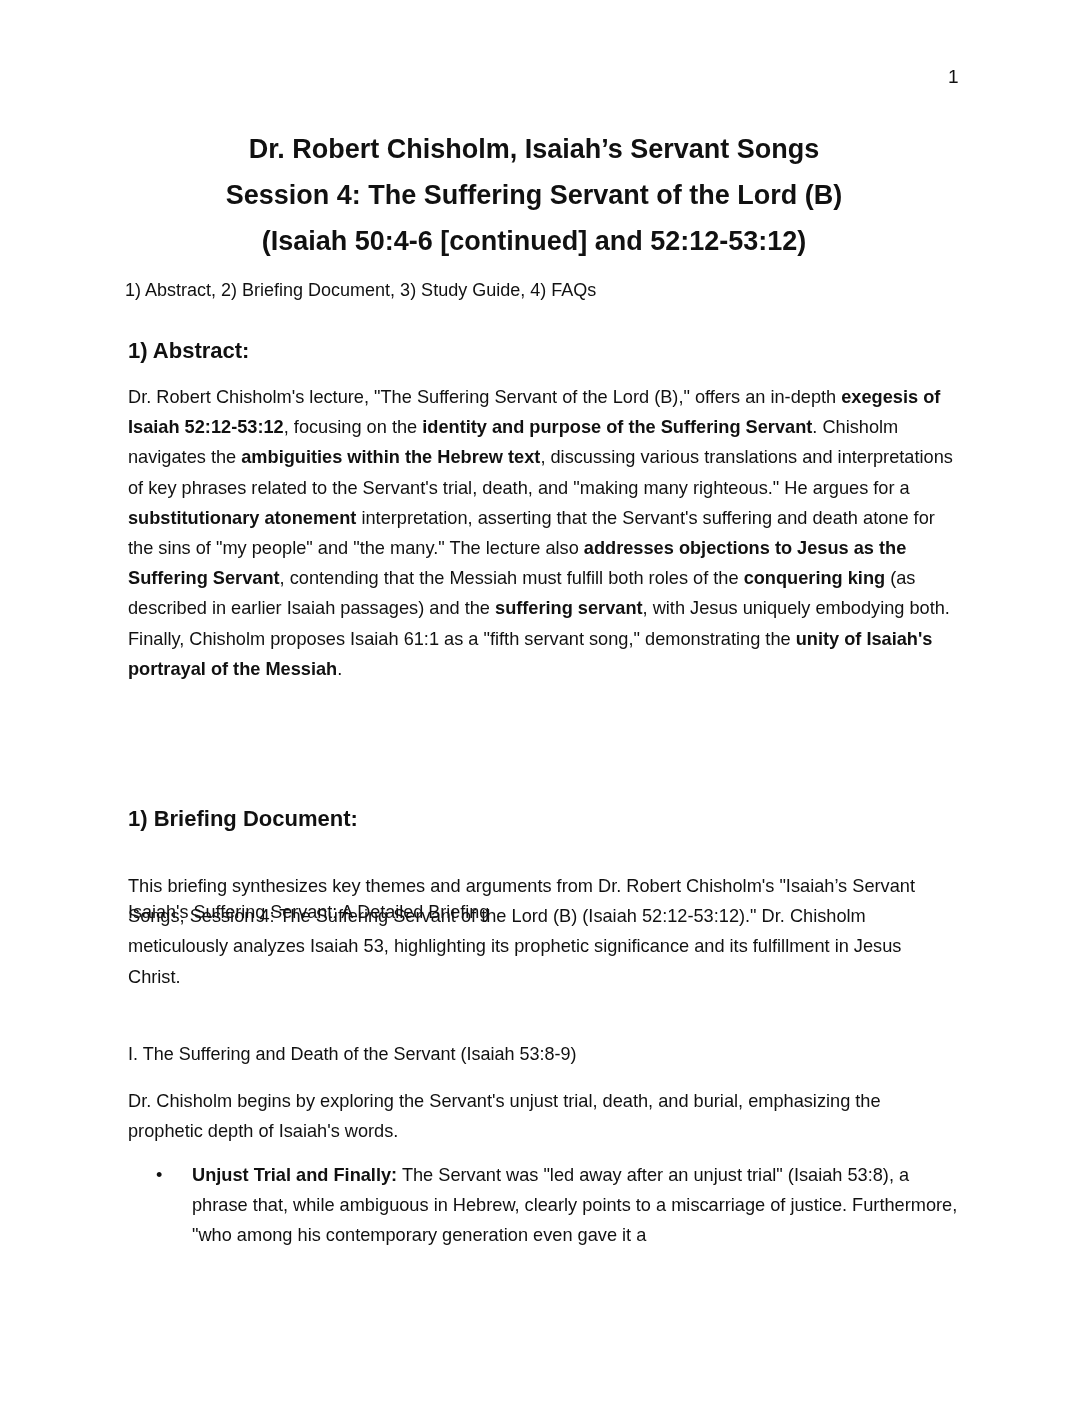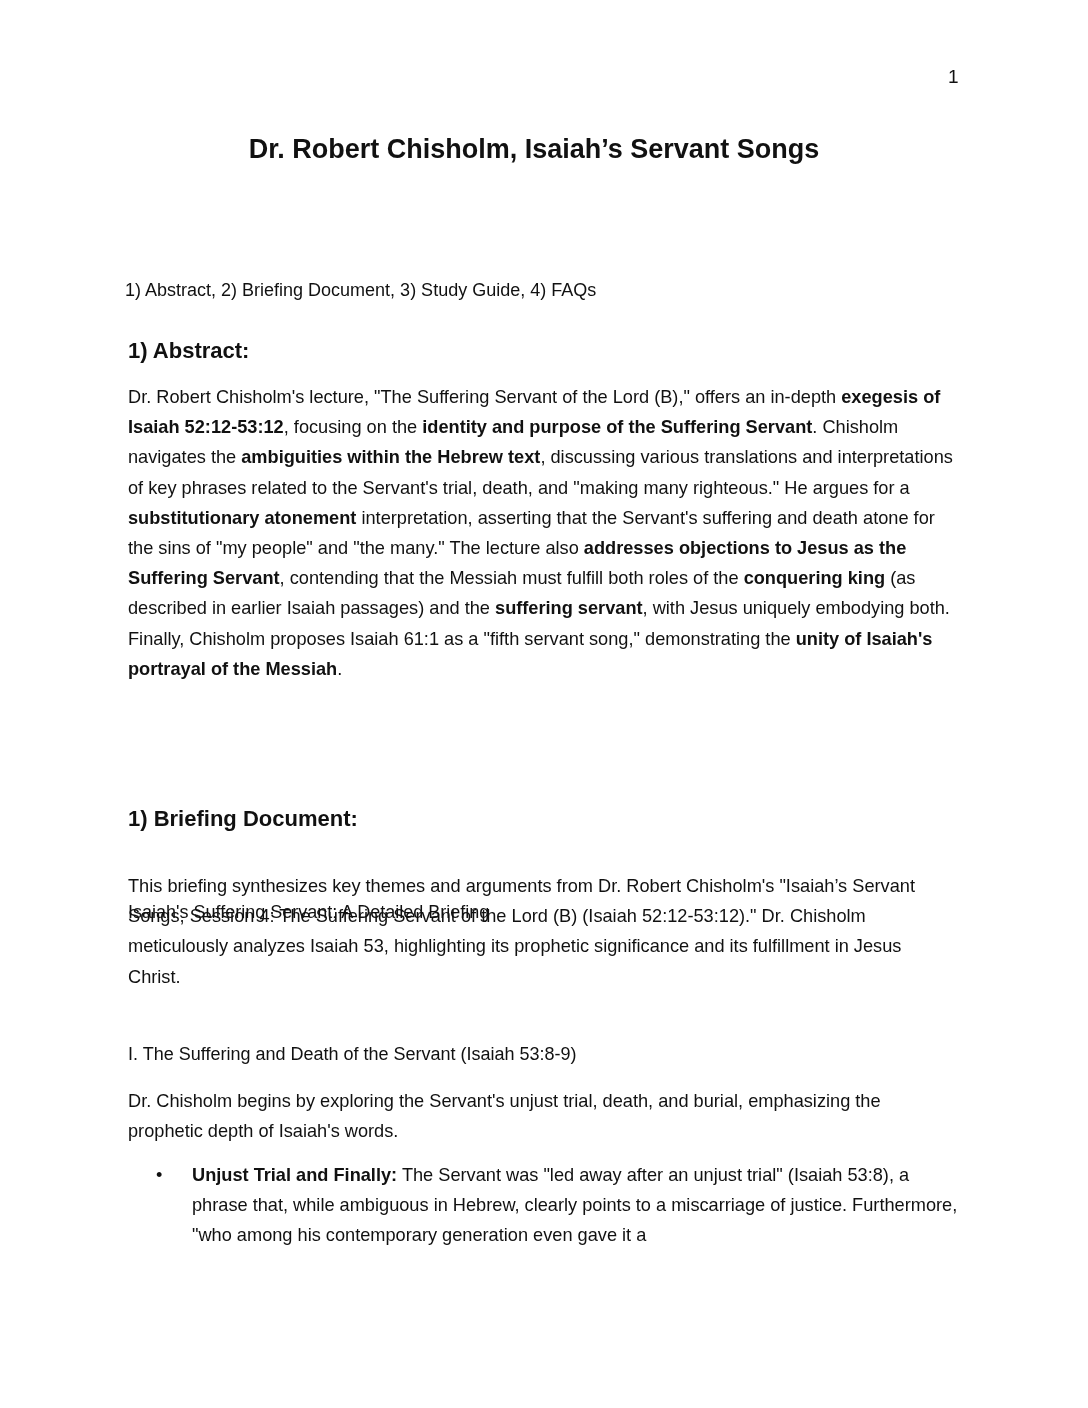--- a/index.html
+++ b/index.html
@@ -19,20 +19,22 @@
   ul.bullets li { position: relative; padding-left: 64px; }
   ul.bullets li .dot { position: absolute; left: 28px; top: 0; }
 </style>
 </head>
 <body>
 
 <div class="page-num">1</div>
 
 <div class="title">
   <div>Dr. Robert Chisholm, Isaiah’s Servant Songs</div>
+  <div>Session 4:  The Suffering Servant of the Lord (B)</div>
+  <div>(Isaiah 50:4-6 [continued] and 52:12-53:12)</div>
 </div>
 
 <div class="toc">1) Abstract, 2) Briefing Document, 3) Study Guide, 4) FAQs</div>
 
 <div class="h1" style="top:338px;">1) Abstract:</div>
 
 <div class="para" style="top:382px;" id="abstract-para"><span>Dr. Robert Chisholm's lecture, "The Suffering Servant of the Lord (B)," offers an in-depth </span><b>exegesis of Isaiah 52:12-53:12</b><span>, focusing on the </span><b>identity and purpose of the Suffering Servant</b><span>. Chisholm navigates the </span><b>ambiguities within the Hebrew text</b><span>, discussing various translations and interpretations of key phrases related to the Servant's trial, death, and "making many righteous." He argues for a </span><b>substitutionary atonement</b><span> interpretation, asserting that the Servant's suffering and death atone for the sins of "my people" and "the many." The lecture also </span><b>addresses objections to Jesus as the Suffering Servant</b><span>, contending that the Messiah must fulfill both roles of the </span><b>conquering king</b><span> (as described in earlier Isaiah passages) and the </span><b>suffering servant</b><span>, with Jesus uniquely embodying both. Finally, Chisholm proposes Isaiah 61:1 as a "fifth servant song," demonstrating the </span><b>unity of Isaiah's portrayal of the Messiah</b><span>.</span></div>
 
 <div class="h1" style="top:806px;">1) Briefing Document:</div>
 

